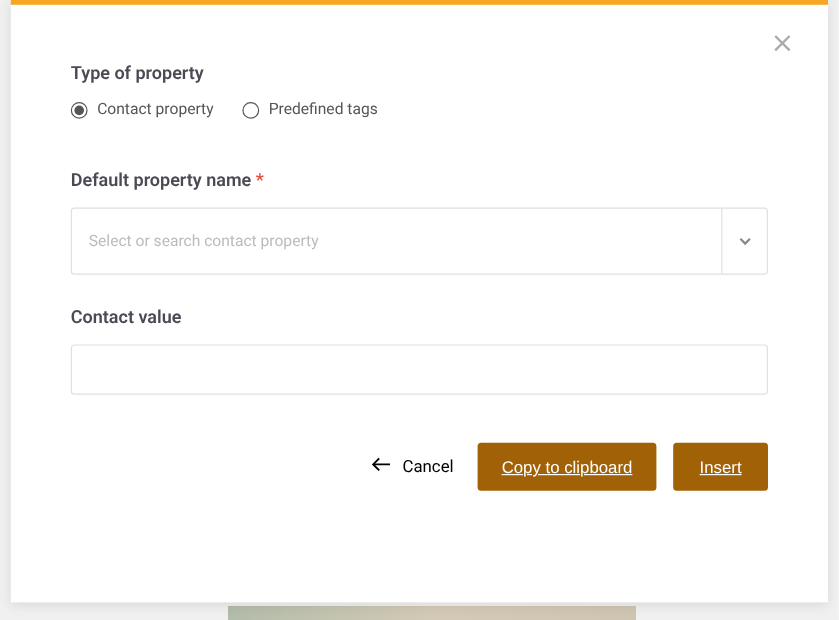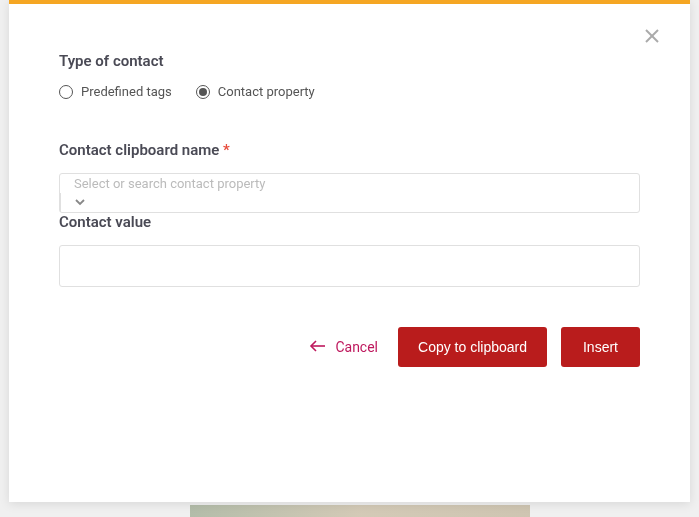--- a/index.html
+++ b/index.html
@@ -91,22 +91,22 @@
     font-size: 15px;
     font-weight: 600;
     color: #4a4a55;
     margin-bottom: 14px;
   }
   .required { color: #e74c3c; }
   .select-wrap {
     display: flex;
     border: 1px solid #e0e0e0;
     border-radius: 3px;
-    height: 40px;
-    flex-direction: column;
+    height: 56px;
+    margin-bottom: 26px;
   }
   .select-main {
     flex: 1;
     padding: 0 14px;
     display: flex;
     align-items: center;
     font-size: 13px;
     color: #bbb;
     cursor: pointer;
   }
@@ -135,35 +135,36 @@
     justify-content: flex-end;
     align-items: center;
     gap: 14px;
     padding: 0 50px;
     margin-top: 40px;
   }
   .cancel-link {
     display: flex;
     align-items: center;
     gap: 8px;
-    color: #be185d;
+    color: #000000;
     font-size: 14px;
     cursor: pointer;
     margin-right: 6px;
   }
   .cancel-link svg { width: 18px; height: 12px; }
   .btn {
-    background: #b91c1c;
+    background: #a16207;
     color: #fff;
     border: none;
     border-radius: 3px;
     padding: 12px 20px;
     font-size: 14px;
     font-weight: 500;
     cursor: pointer;
+    text-decoration: underline;
   }
   .btn.insert { padding: 12px 22px; text-align: center; }
   .bg-strip {
     position: absolute;
     bottom: 0;
     left: 190px;
     height: 12px;
     width: 340px;
     background: linear-gradient(90deg, #8a9a7a, #c0b090, #b8a888);
     opacity: 0.6;
@@ -183,35 +184,35 @@
       <svg viewBox="0 0 16 16" stroke="currentColor" stroke-width="2" fill="none">
         <line x1="2" y1="2" x2="14" y2="14"></line>
         <line x1="14" y1="2" x2="2" y2="14"></line>
       </svg>
     </span>
   </div>
 
 
   <div class="content">
 
-    <div class="section-label">Type of contact</div>
+    <div class="section-label">Type of property</div>
 
     <div class="radio-group">
+      <div class="radio-item">
+        <span class="radio-circle selected"></span>
+        <span class="radio-label">Contact property</span>
+      </div>
       <div class="radio-item">
         <span class="radio-circle"></span>
         <span class="radio-label">Predefined tags</span>
       </div>
-      <div class="radio-item">
-        <span class="radio-circle selected"></span>
-        <span class="radio-label">Contact property</span>
-      </div>
     </div>
 
     <div class="field-label">
-      <span>Contact clipboard name </span><span class="required">*</span>
+      <span>Default property name </span><span class="required">*</span>
     </div>
 
     <div class="select-wrap">
       <div class="select-main">Select or search contact property</div>
       <div class="select-caret">
         <span>
           <svg viewBox="0 0 12 12" stroke="currentColor" stroke-width="1.8" fill="none">
             <polyline points="2,4 6,8 10,4"></polyline>
           </svg>
         </span>

